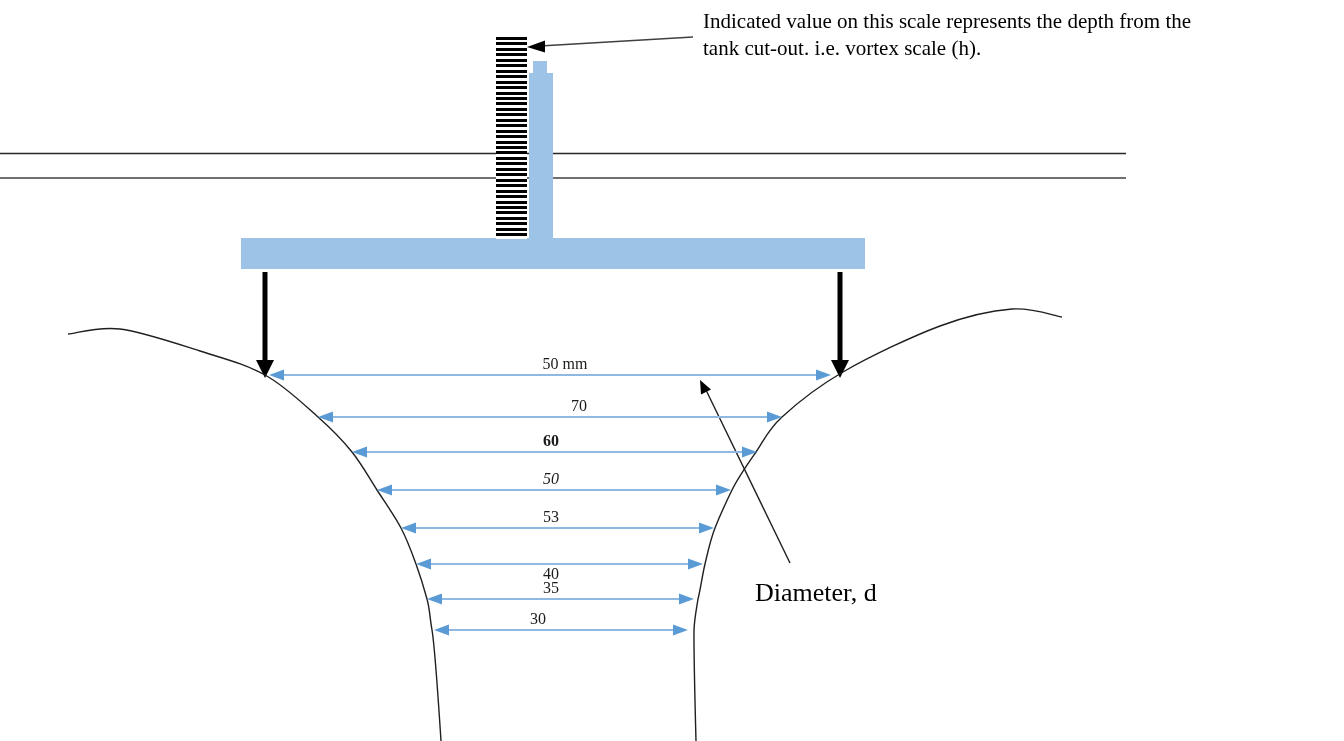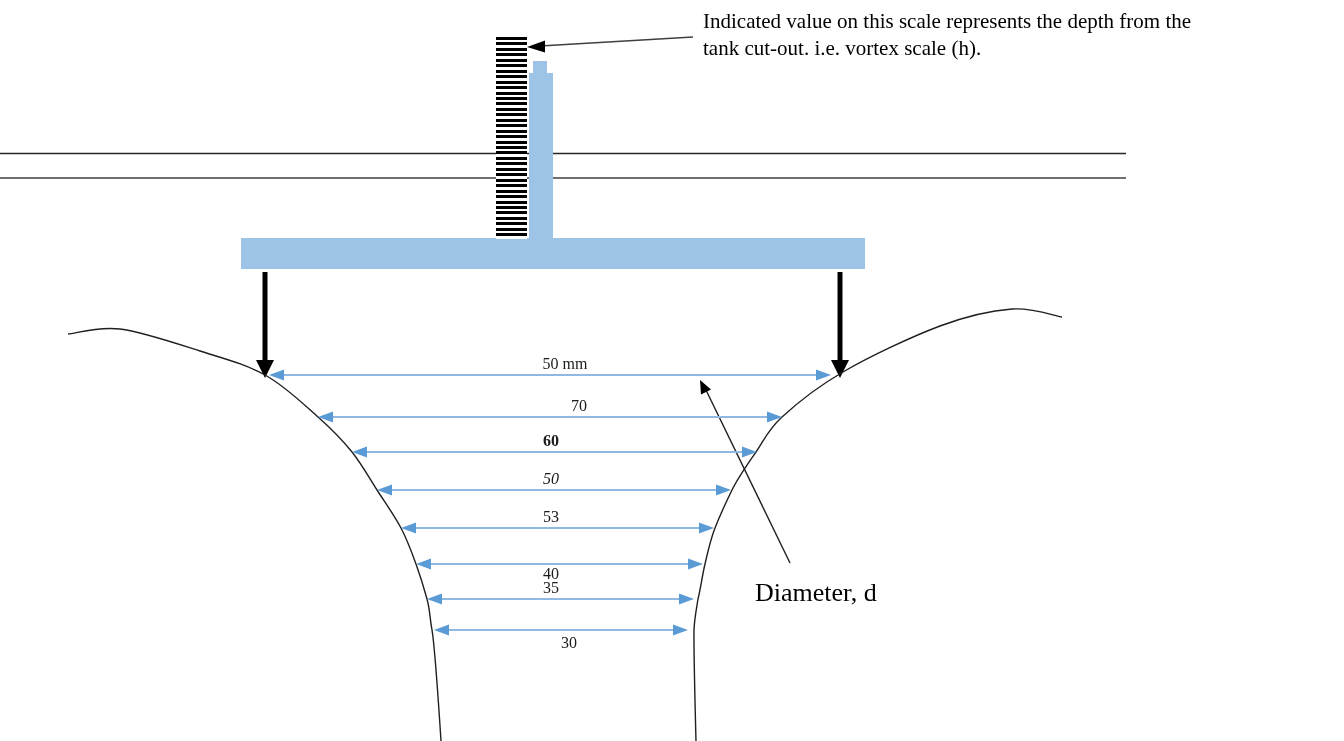--- a/index.html
+++ b/index.html
@@ -132,17 +132,17 @@
     <div>tank cut-out. i.e. vortex scale (h).</div>
   </div>
 
   <div class="dim-label" style="left:565px;top:356px;">50 mm</div>
   <div class="dim-label" style="left:579px;top:398px;">70</div>
   <div class="dim-label" style="left:551px;top:433px;font-weight:bold;">60</div>
   <div class="dim-label" style="left:551px;top:471px;font-style:italic;">50</div>
   <div class="dim-label" style="left:551px;top:509px;">53</div>
   <div class="dim-label" style="left:551px;top:545px;margin-top:21px;">40</div>
   <div class="dim-label" style="left:551px;top:580px;">35</div>
-  <div class="dim-label" style="left:569px;top:611px;margin-top:24px;">30</div>
+  <div class="dim-label" style="left:538px;top:611px;">30</div>
 
   <div class="diameter-label">Diameter, d</div>
 
 </div>
 
 </body></html>

